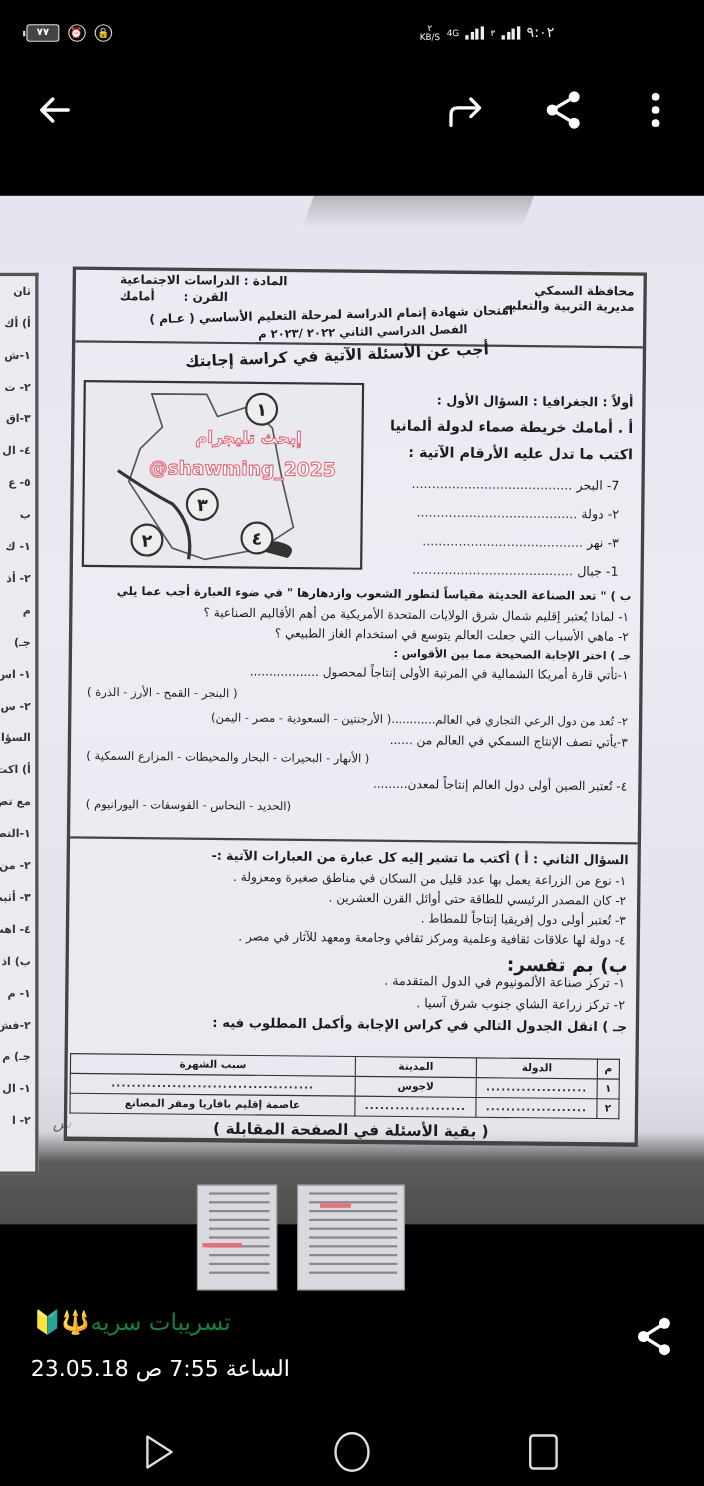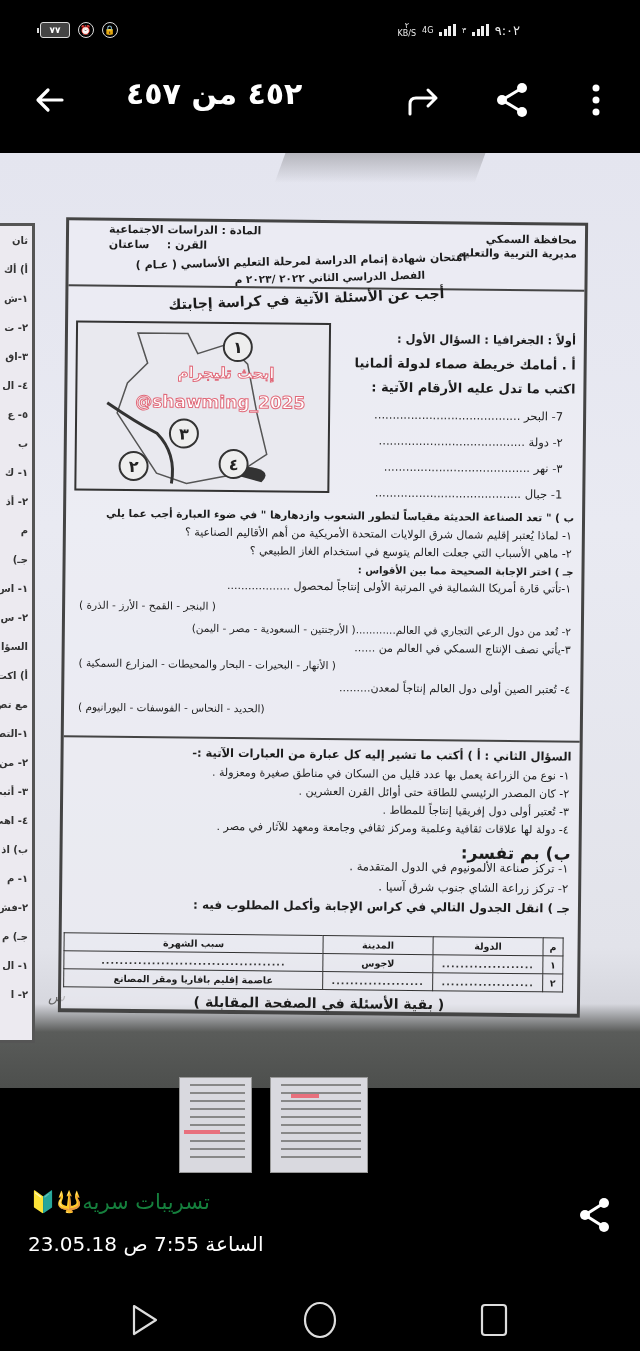--- a/index.html
+++ b/index.html
@@ -1,40 +1,40 @@
 <!DOCTYPE html>
 <html><head>
 <meta charset="utf-8">
 <style>
   * { box-sizing: border-box; margin: 0; padding: 0; }
   html, body { width: 640px; height: 1351px; background: #000; overflow: hidden; }
   body { position: relative; font-family: "DejaVu Sans", sans-serif; color: #fff; }
 
   
-  .status-bar { position: absolute; top: 0; left: 16px; width: 524px; height: 62px; }
+  .status-bar { position: absolute; top: 0; left: 0; width: 524px; height: 62px; }
   .sb-left { position: absolute; left: 24px; top: 22px; display: flex; align-items: center; gap: 8px; }
   .battery { width: 30px; height: 16px; border: 1.5px solid #ddd; border-radius: 3px; background: #444; font-size: 9px; font-weight: bold; color: #fff; display: flex; align-items: center; justify-content: center; position: relative; }
   .battery::before { content: ""; position: absolute; left: -4px; top: 5px; width: 2px; height: 5px; background: #ddd; }
   .sb-icon { width: 16px; height: 16px; border: 1.5px solid #ddd; border-radius: 50%; font-size: 9px; display: flex; align-items: center; justify-content: center; color: #ddd; }
   .sb-right { position: absolute; right: 20px; top: 22px; display: flex; align-items: center; gap: 6px; font-size: 12px; color: #eee; }
   .kbs { font-size: 8px; line-height: 8px; text-align: center; }
   .signal { display: flex; align-items: flex-end; gap: 1.5px; height: 12px; }
   .signal span { width: 3px; background: #eee; display: block; }
   .clock { font-size: 13px; }
 
   
   .toolbar { position: absolute; top: 62px; left: 0; width: 640px; height: 74px; }
   .back-btn { position: absolute; left: 32px; top: 20px; width: 36px; height: 36px; }
   .page-counter { position: absolute; left: 126px; top: 14px; font-family: "DejaVu Sans", sans-serif; font-size: 30px; font-weight: bold; direction: rtl; color: #fff; }
   .forward-btn { position: absolute; left: 404px; top: 20px; width: 38px; height: 36px; }
   .share-btn { position: absolute; left: 494px; top: 18px; width: 36px; height: 40px; }
   .menu-btn { position: absolute; left: 584px; top: 18px; width: 24px; height: 40px; }
 
   
-  .photo { position: absolute; top: 153px; left: 0; width: 640px; height: 935px; background: linear-gradient(180deg, #e4e5ef 0%, #e9eaf2 40%, #e2e3ea 85%, #d6d7de 91%, #5a5c5a 94%, #4d4f4d 100%); overflow: hidden; }
+  .photo { position: absolute; top: 178px; left: 0; width: 640px; height: 935px; background: linear-gradient(180deg, #e4e5ef 0%, #e9eaf2 40%, #e2e3ea 85%, #d6d7de 91%, #5a5c5a 94%, #4d4f4d 100%); overflow: hidden; }
   .fold-shadow { position: absolute; top: 0; left: 280px; width: 200px; height: 30px; background: linear-gradient(180deg, rgba(150,150,155,.6), rgba(230,230,240,0)); transform: skewX(-20deg); }
   .left-page { position: absolute; left: -20px; top: 70px; width: 55px; height: 820px; border: 3px solid #555; border-left: none; background: #eceaf0; }
   .left-page .lp-line { font-size: 10px; color: #333; font-weight: bold; direction: rtl; text-align: right; padding-right: 4px; height: 29px; line-height: 29px; white-space: nowrap; overflow: hidden; }
   .margin-mark { position: absolute; left: 48px; top: 835px; font-size: 14px; color: #666; font-style: italic; }
 
   .exam-sheet { position: absolute; left: 62px; top: 67px; width: 522px; height: 795px; border: 3px solid #444; border-bottom-width: 4px; transform: rotate(0.6deg); background: rgba(238,238,245,.6); direction: rtl; color: #1c1c1c; font-family: "DejaVu Sans", sans-serif; }
   .exam-header { position: relative; height: 88px; }
   .hdr-r1 { position: absolute; right: 8px; top: 8px; font-size: 11px; font-weight: bold; }
   .hdr-r2 { position: absolute; right: 8px; top: 22px; font-size: 11px; font-weight: bold; }
   .hdr-l1 { position: absolute; left: 40px; top: 2px; font-size: 11px; font-weight: bold; }
@@ -111,21 +111,20 @@
     <span class="clock">٩:٠٢</span>
   </div>
 </div>
 
 <div class="toolbar">
   <div class="back-btn">
     <svg width="36" height="36" viewBox="0 0 36 36">
         <path d="M30 18H7M16 8L6 18l10 10" stroke="#fff" stroke-width="3.2" fill="none" stroke-linecap="round" stroke-linejoin="round"></path>
       </svg>
   </div>
-  <div class="page-counter">٤٥٢ من ٤٥٧</div>
   <div class="forward-btn">
     <svg width="38" height="36" viewBox="0 0 38 36">
         <path d="M6 32V22q0-6 6-6h20M24 8l8 8-8 8" stroke="#fff" stroke-width="3" fill="none" stroke-linecap="round" stroke-linejoin="round"></path>
       </svg>
   </div>
   <div class="share-btn">
     <svg width="36" height="40" viewBox="0 0 36 40">
         <circle cx="28" cy="8" r="5" fill="#fff"></circle>
         <circle cx="8" cy="20" r="5" fill="#fff"></circle>
         <circle cx="28" cy="32" r="5" fill="#fff"></circle>
@@ -174,21 +173,21 @@
     <div class="lp-line">٢- ا</div>
   </div>
   <div class="margin-mark">س</div>
 
   <div class="exam-sheet">
     <div class="exam-header">
       <div class="hdr-r1">محافظة السمكي</div>
       <div class="hdr-r2">مديرية التربية والتعليم</div>
       <div class="hdr-l1">المادة : الدراسات الاجتماعية</div>
       <div class="hdr-l2">القرن :</div>
-      <div class="hdr-l2b">ساعتان</div>
+      <div class="hdr-l2b">أمامك</div>
       <div class="hdr-c1">امتحان شهادة إتمام الدراسة لمرحلة التعليم الأساسي ( عـام )</div>
       <div class="hdr-c2">الفصل الدراسي الثاني ٢٠٢٢ /٢٠٢٣ م</div>
       <div class="hdr-rule"></div>
       <div class="hdr-answer">أجب عن الأسئلة الآتية في كراسة إجابتك</div>
     </div>
 
     <div class="map-box">
       <svg width="255" height="170" viewBox="0 0 255 170" style="position:absolute;left:0;top:0">
         <path d="M60 10 L110 10 L120 30 L150 20 L170 40 L180 90 L190 130 L160 150 L110 160 L80 150 L60 120 L40 90 L50 60 L70 40 Z" fill="none" stroke="#555" stroke-width="1.5"></path>
         <path d="M30 80 Q60 100 80 110 Q100 130 95 160" fill="none" stroke="#333" stroke-width="3"></path>

